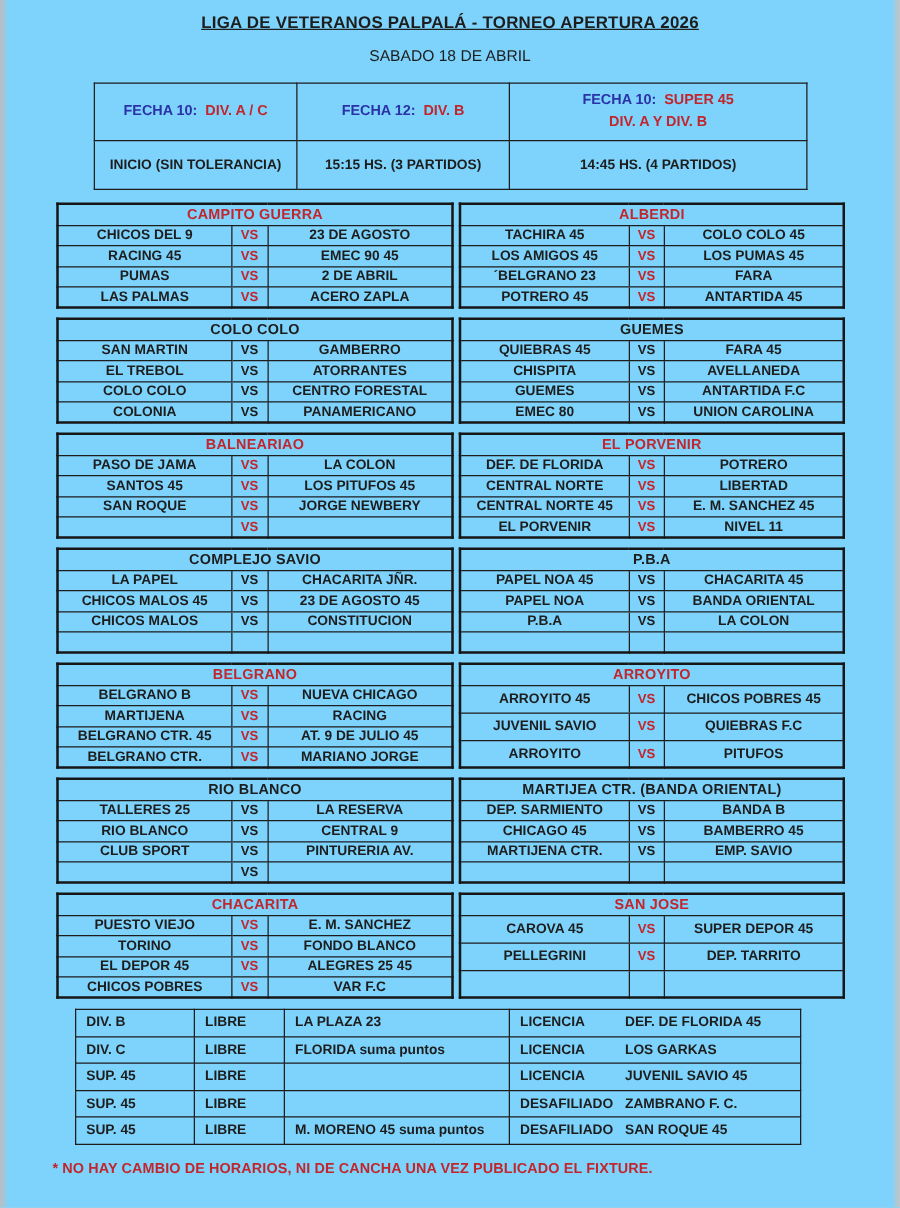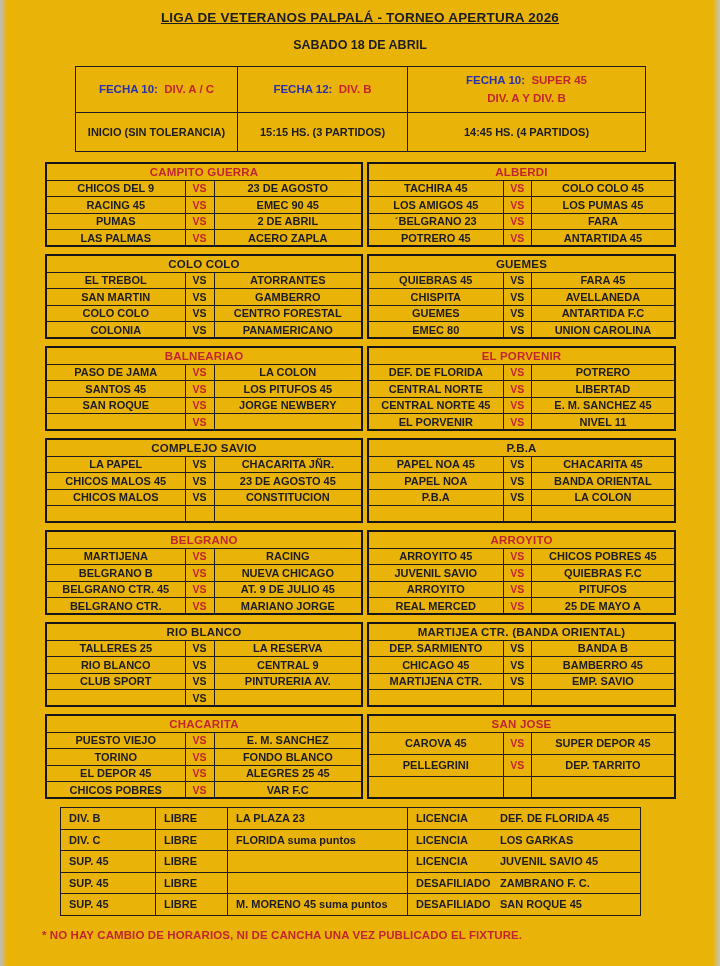--- a/index.html
+++ b/index.html
@@ -6,36 +6,36 @@
   html,body { margin:0; padding:0; }
   body {
     background:#c9c9c9;
     font-family:"Liberation Sans", sans-serif;
     -webkit-font-smoothing:antialiased;
   }
   .page {
     position:relative;
     width:720px; height:966px;
     margin:0 auto;
-    background:#eab308;
+    background:#7dd3fc;
     overflow:hidden;
     padding-top:10px;
     color:var(--ink);
   }
   .page::before, .page::after {
     content:""; position:absolute; top:0; bottom:0; width:7px; pointer-events:none;
   }
   .page::before { left:0;  background:linear-gradient(to right, #bdbdbd, rgba(255,255,255,0)); }
   .page::after  { right:0; background:linear-gradient(to left,  #c4c4c4, rgba(255,255,255,0)); }
 
   .title {
     text-align:center; font-weight:bold; font-size:13.5px;
     text-decoration:underline; letter-spacing:.2px;
   }
-  .date { text-align:center; font-weight:bold; font-size:12.5px; margin-top:13px; }
+  .date { text-align:center; font-weight:normal; font-size:12.5px; margin-top:13px; }
 
   
   .info-table {
     border-collapse:collapse; table-layout:fixed;
     margin:14px 0 0 75px; width:570px;padding-left:19px;
   }
   .info-table td {
     border:1.6px solid #1d1d1d; text-align:center;
     font-weight:bold; vertical-align:middle; padding:2px 4px;
   }
@@ -198,30 +198,30 @@
           <col class="c-vs">
           <col class="c-away">
         </colgroup>
     <thead>
       <tr>
             <th colspan="3" class="venue-name">COLO COLO</th>
           </tr>
     </thead>
     <tbody>
           <tr>
+            <td class="team">SAN MARTIN</td>
+            <td class="vs">VS</td>
+            <td class="team">GAMBERRO</td>
+          </tr>
+          <tr>
             <td class="team">EL TREBOL</td>
             <td class="vs">VS</td>
             <td class="team">ATORRANTES</td>
           </tr>
           <tr>
-            <td class="team">SAN MARTIN</td>
-            <td class="vs">VS</td>
-            <td class="team">GAMBERRO</td>
-          </tr>
-          <tr>
             <td class="team">COLO COLO</td>
             <td class="vs">VS</td>
             <td class="team">CENTRO FORESTAL</td>
           </tr>
           <tr>
             <td class="team">COLONIA</td>
             <td class="vs">VS</td>
             <td class="team">PANAMERICANO</td>
           </tr>
         </tbody>
@@ -402,30 +402,30 @@
           <col class="c-vs">
           <col class="c-away">
         </colgroup>
     <thead>
       <tr>
             <th colspan="3" class="venue-name">BELGRANO</th>
           </tr>
     </thead>
     <tbody>
           <tr>
+            <td class="team">BELGRANO B</td>
+            <td class="vs">VS</td>
+            <td class="team">NUEVA CHICAGO</td>
+          </tr>
+          <tr>
             <td class="team">MARTIJENA</td>
             <td class="vs">VS</td>
             <td class="team">RACING</td>
           </tr>
           <tr>
-            <td class="team">BELGRANO B</td>
-            <td class="vs">VS</td>
-            <td class="team">NUEVA CHICAGO</td>
-          </tr>
-          <tr>
             <td class="team">BELGRANO CTR. 45</td>
             <td class="vs">VS</td>
             <td class="team">AT. 9 DE JULIO 45</td>
           </tr>
           <tr>
             <td class="team">BELGRANO CTR.</td>
             <td class="vs">VS</td>
             <td class="team">MARIANO JORGE</td>
           </tr>
         </tbody>
@@ -449,25 +449,20 @@
           </tr>
           <tr>
             <td class="team">JUVENIL SAVIO</td>
             <td class="vs">VS</td>
             <td class="team">QUIEBRAS F.C</td>
           </tr>
           <tr>
             <td class="team">ARROYITO</td>
             <td class="vs">VS</td>
             <td class="team">PITUFOS</td>
-          </tr>
-          <tr>
-            <td class="team">REAL MERCED</td>
-            <td class="vs">VS</td>
-            <td class="team">25 DE MAYO A</td>
           </tr>
         </tbody>
   </table>
       <table class="venue-table accent-black">
     <colgroup>
           <col class="c-home">
           <col class="c-vs">
           <col class="c-away">
         </colgroup>
     <thead>

